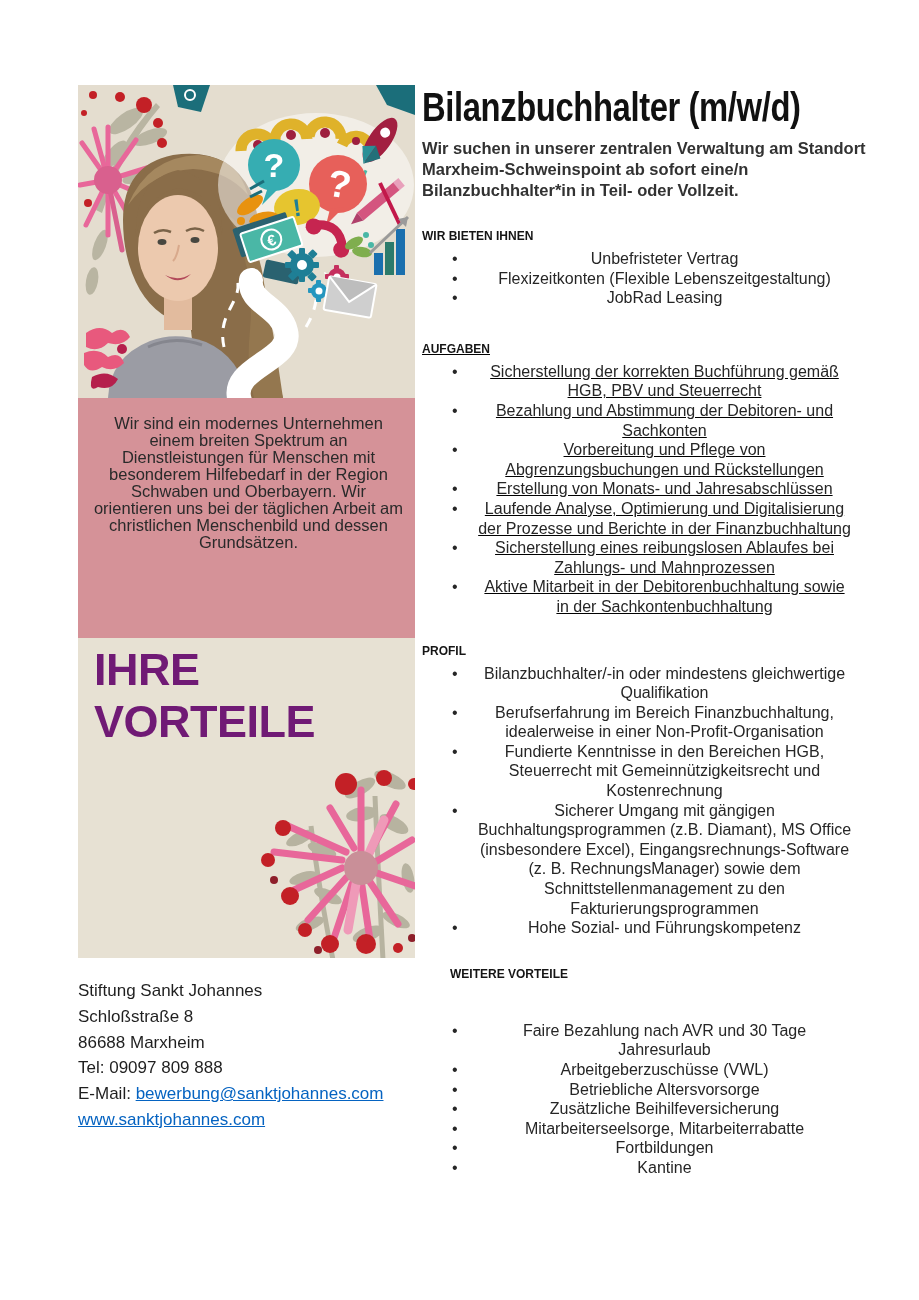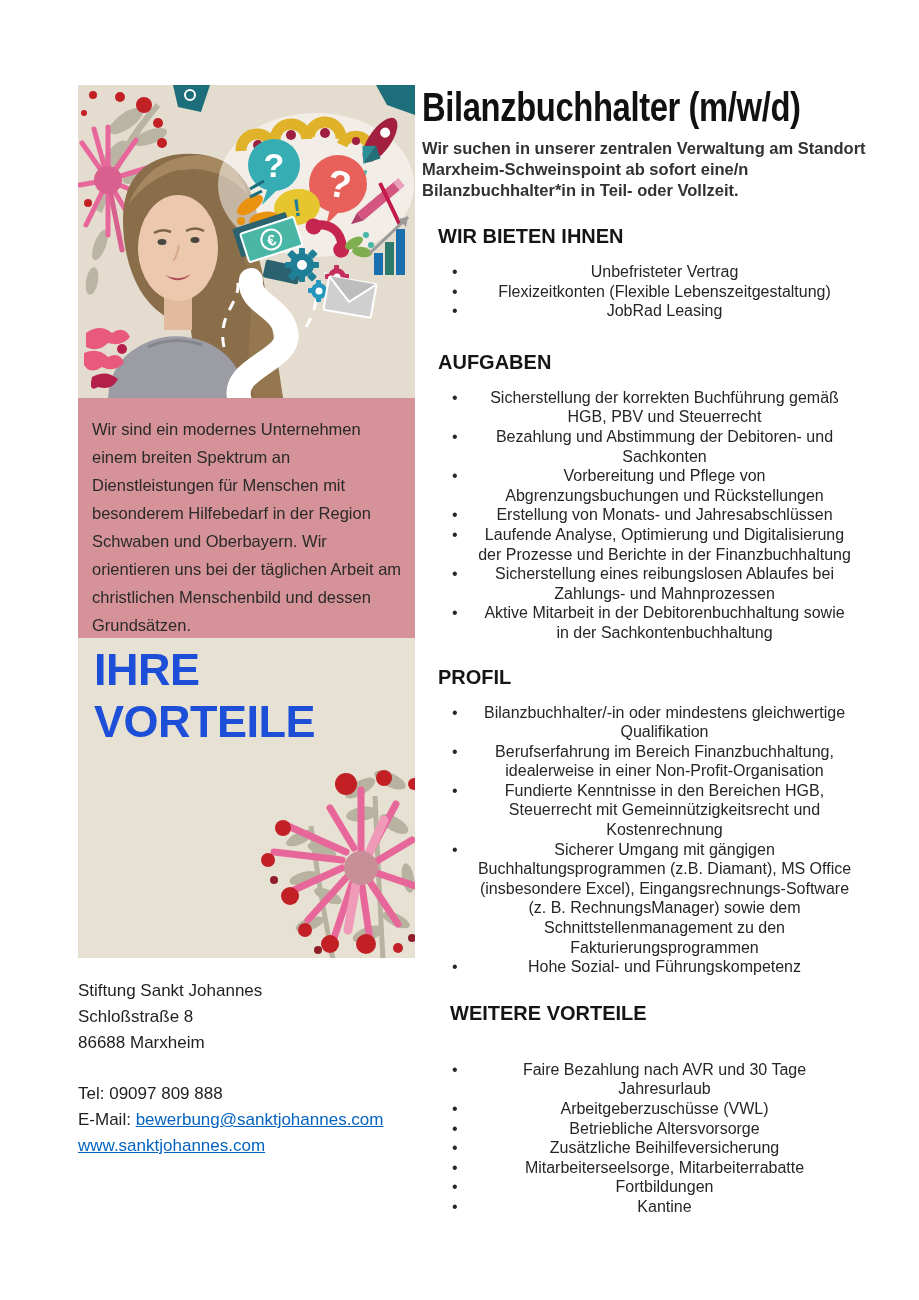--- a/index.html
+++ b/index.html
@@ -2,42 +2,42 @@
 <html><head>
 <meta charset="utf-8">
 <style>
   html,body{margin:0;padding:0;background:#ffffff;font-family:"Liberation Sans","DejaVu Sans",sans-serif;}
   .page{position:relative;width:919px;height:1300px;background:#ffffff;overflow:hidden;}
 
   
   .left-col{position:absolute;left:78px;top:85px;width:337px;}
   .hero{width:337px;height:313px;display:block;}
   .about-box{width:337px;height:240px;background:#d59298;box-sizing:border-box;padding:17px 10px 0 14px;}
-  .about-box p{margin:0;font-size:16.5px;line-height:28px;color:#2a2a2a;}
+  .about-box p{margin:0;font-size:16.5px;line-height:17px;color:#2a2a2a;text-align:center;}
   .vorteile{position:relative;width:337px;height:320px;background:#e7e1d3;overflow:hidden;}
   .vorteile svg{position:absolute;left:0;top:0;}
-  .vorteile-text{position:absolute;left:16px;top:6px;font-weight:bold;font-size:45px;line-height:52px;color:#1d4ed8;letter-spacing:-0.5px;}
+  .vorteile-text{position:absolute;left:16px;top:6px;font-weight:bold;font-size:45px;line-height:52px;color:#701a75;letter-spacing:-0.5px;}
   .vorteile-text span{display:block;}
   .address{margin-top:20px;font-size:17px;line-height:25.8px;color:#1f1f1f;}
   .address .line{display:block;}
-  .address .gap{margin-top:26px;}
+  .address .gap{}
   .address a{color:#0563c1;text-decoration:underline;}
 
   
   .right-col{position:absolute;left:422px;top:85px;width:483px;}
   h1.job-title{margin:0;height:46px;font-size:41px;line-height:44px;font-weight:bold;color:#111111;
      white-space:nowrap;transform:scaleX(0.8);transform-origin:left top;letter-spacing:-0.5px;}
   .intro{margin:7px 0 0 0;width:452px;font-weight:bold;font-size:16.5px;line-height:21px;color:#323232;}
 
-  .job-section h2{margin:16px;font-size:20px;line-height:20px;font-weight:bold;color:#151515;}
+  .job-section h2{margin:0;font-size:12px;line-height:20px;font-weight:bold;color:#151515;}
   .job-section ul{list-style:none;margin:3px 0 0 0;padding:0;}
   .job-section li{position:relative;padding-left:55px;padding-right:53px;font-size:16px;line-height:19.6px;color:#262626;text-align:center;}
   .job-section li::before{content:"\2022";position:absolute;left:30px;top:0;}
   .sec-wir{margin-top:25px;}
-  .sec-aufgaben{margin-top:31px;}
+  .sec-aufgaben{margin-top:31px;text-decoration:underline;}
   .sec-profil{margin-top:24px;}
   .sec-weitere{margin-top:26px;}
   .sec-weitere h2{margin-left:28px;}
   .sec-weitere ul{margin-top:37px;}
 </style>
 </head>
 <body>
 
 <div class="page">
 

